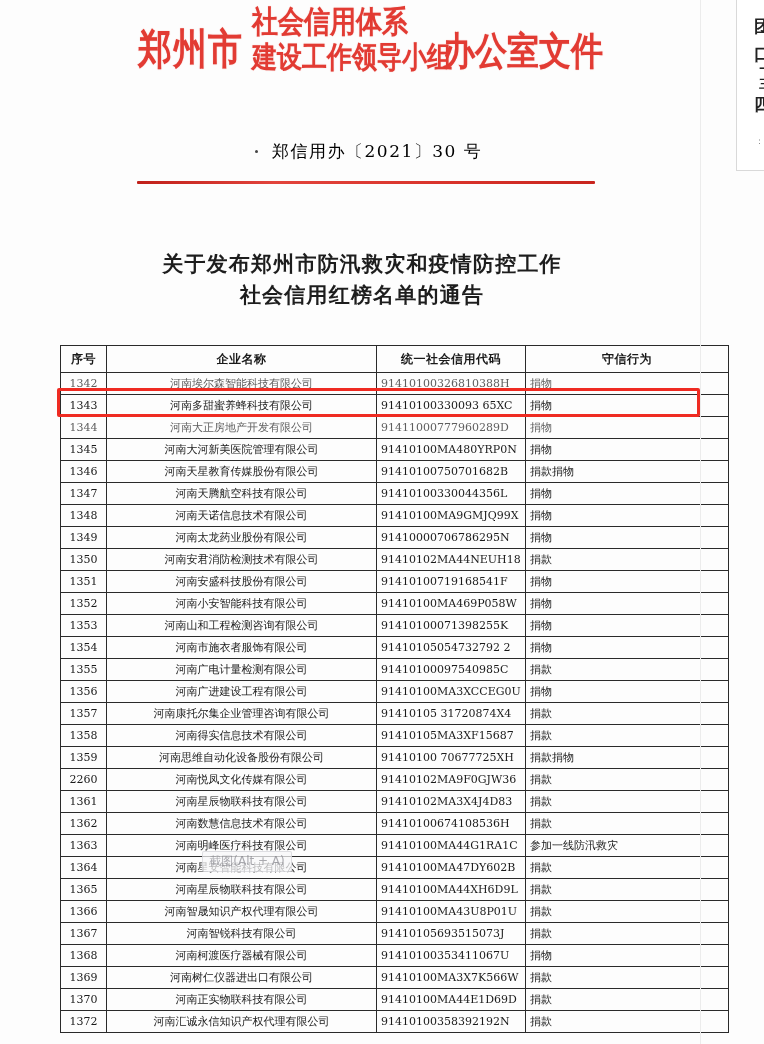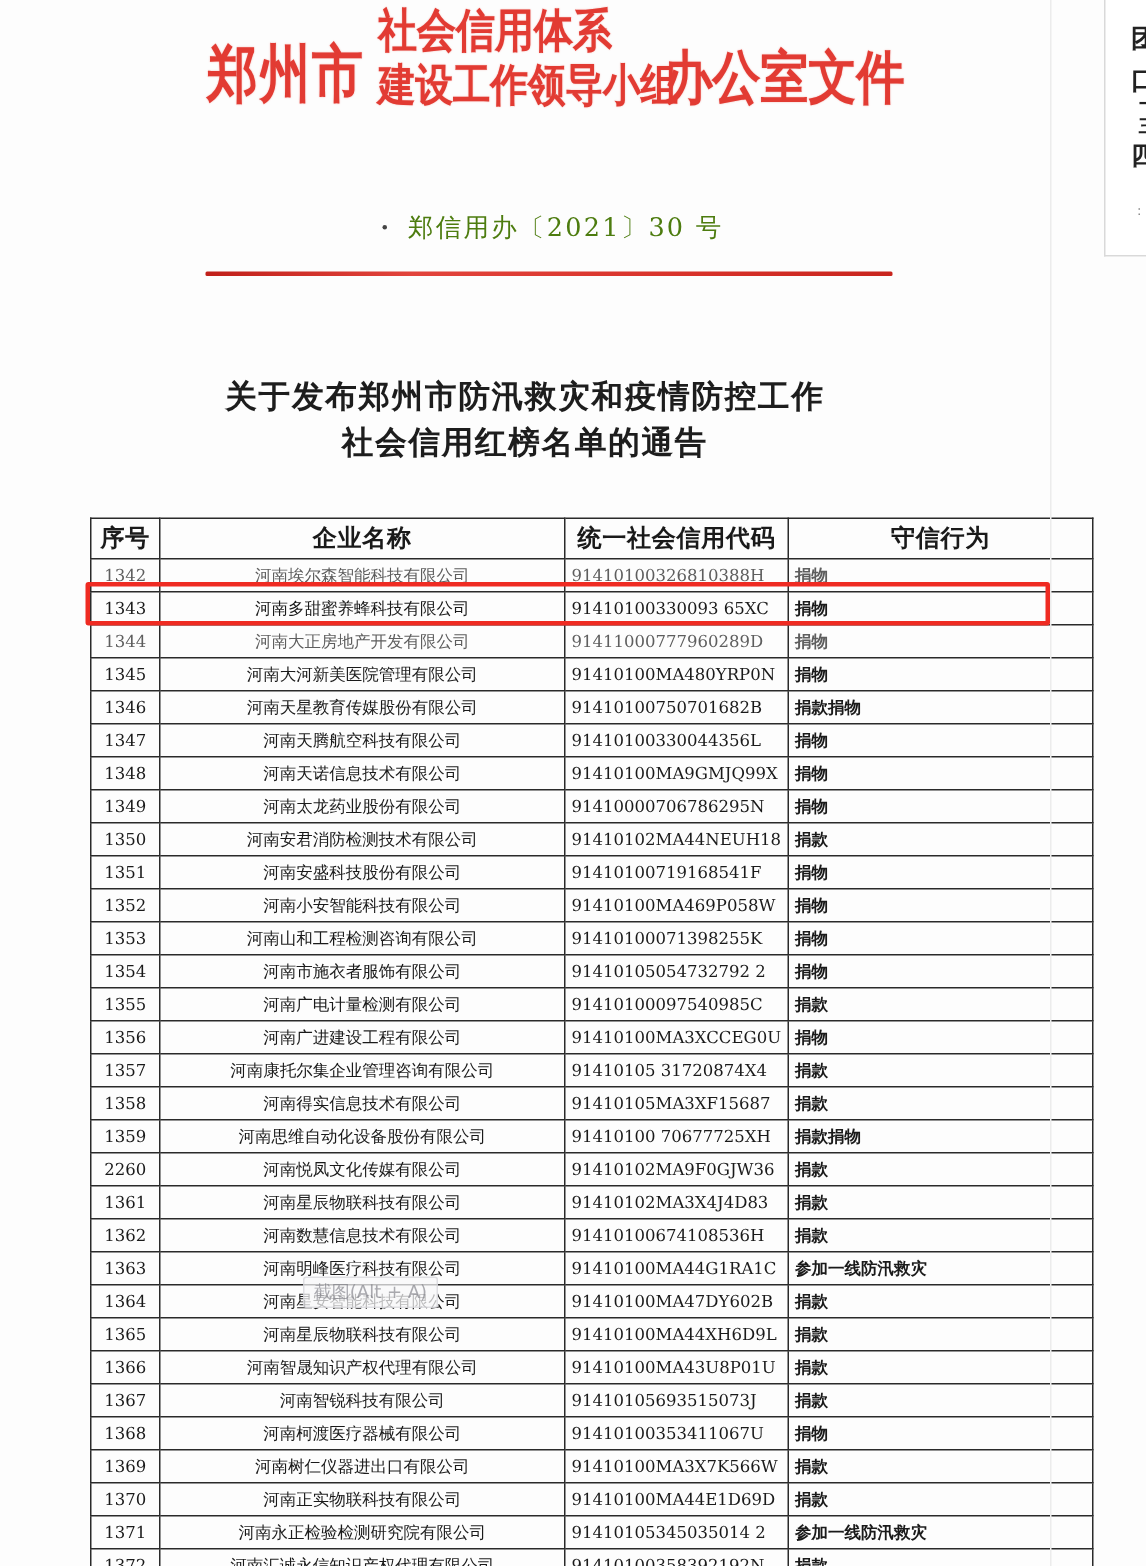--- a/index.html
+++ b/index.html
@@ -42,32 +42,32 @@
   }
 
   
   .docnum-dot{
     position:absolute;left:255px;top:150px;
     width:3px;height:3px;background:#444;border-radius:50%;
   }
   .docnum{
     position:absolute;left:272px;top:140px;
     font-family:"DejaVu Serif","Liberation Serif",serif;
-    font-size:17px;color:#4d7c0f;letter-spacing:1.5px;
+    font-size:17px;color:#000000;letter-spacing:1.5px;
     white-space:nowrap;
   }
   .redrule{
     position:absolute;left:137px;top:181px;width:458px;height:3px;
     background:linear-gradient(90deg,#c0201a 0%,#e2443c 30%,#d8322a 70%,#c8251e 100%);
     border-radius:1px;
   }
 
   
   .title{
-    position:absolute;left:0;top:248px;width:700px;
+    position:absolute;left:12px;top:248px;width:700px;
     text-align:center;
     font-family:"DejaVu Serif","Liberation Serif",serif;
     font-weight:bold;font-size:21px;color:#1d1d1d;
     letter-spacing:1.2px;line-height:31px;
   }
   .title div{white-space:nowrap;}
 
   
   .tbl-wrap{position:absolute;left:60px;top:345px;width:636px;}
   table.doc{
@@ -77,27 +77,27 @@
     color:#1a1a1a;
   }
   table.doc th,table.doc td{
     border:1px solid #2a2a2a;
     padding:0 4px;
     height:21px;line-height:21px;
     font-size:11px;
     overflow:hidden;white-space:nowrap;
   }
   table.doc th{
-    font-weight:bold;font-size:16px;text-align:center;height:26px;line-height:26px;
+    font-weight:bold;font-size:12px;text-align:center;height:26px;line-height:26px;
     letter-spacing:.5px;
   }
   .c-idx{width:37px;text-align:center;font-size:11.5px;}
   .c-name{width:261px;text-align:center;padding-left:6px;}
   .c-code{width:140px;text-align:left;padding-left:6px;font-size:11.5px;}
-  .c-act{width:194px;text-align:left;padding-left:6px;font-weight:bold;}
+  .c-act{width:194px;text-align:left;padding-left:6px;}
   tr.faded td{color:#5e5e5e;}
 
   
   .hl-box{
     position:absolute;left:57px;top:388px;width:643px;height:29px;
     border:3px solid #ef2b22;border-radius:2px;
     pointer-events:none;box-sizing:border-box;
   }
 
   
@@ -342,26 +342,20 @@
             <td class="c-code">91410100MA3X7K566W</td>
             <td class="c-act">捐款</td>
           </tr>
           <tr>
             <td class="c-idx">1370</td>
             <td class="c-name">河南正实物联科技有限公司</td>
             <td class="c-code">91410100MA44E1D69D</td>
             <td class="c-act">捐款</td>
           </tr>
           <tr>
-            <td class="c-idx">1371</td>
-            <td class="c-name">河南永正检验检测研究院有限公司</td>
-            <td class="c-code">91410105345035014 2</td>
-            <td class="c-act">参加一线防汛救灾</td>
-          </tr>
-          <tr>
             <td class="c-idx">1372</td>
             <td class="c-name">河南汇诚永信知识产权代理有限公司</td>
             <td class="c-code">91410100358392192N</td>
             <td class="c-act">捐款</td>
           </tr>
         </tbody>
     </table>
   </div>
 
   <div class="hl-box"></div>

